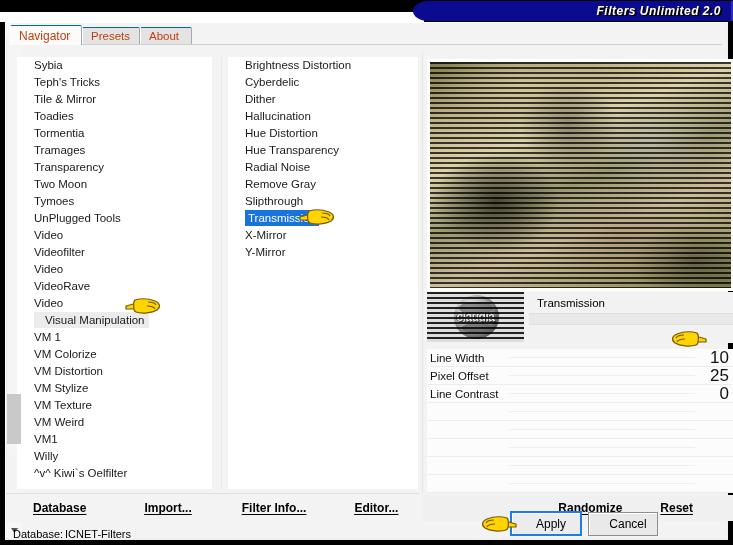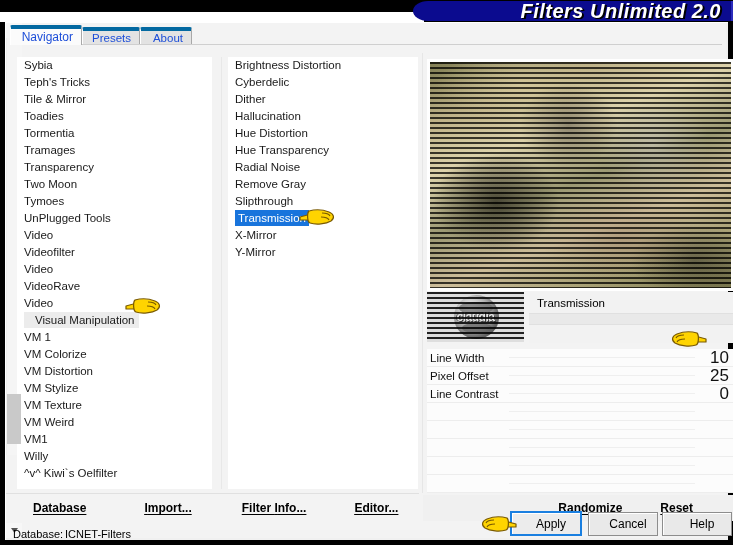--- a/index.html
+++ b/index.html
@@ -28,21 +28,21 @@
     border-bottom-left-radius: 30px 20px;
     border-right:2px solid #2b2bbb;
   }
   #titlebar-banner-inner {
     position:absolute; right:4px; top:0px; width:312px; height:20px;
     display:flex; align-items:center; justify-content:flex-end;
     padding-right:6px;
   }
   #title-text {
     font-family:"Liberation Sans", sans-serif;
-    font-style:italic; font-weight:bold; font-size:20px;
+    font-style:italic; font-weight:bold; font-size:12px;
     color:#ffffff;
     letter-spacing:0.5px;
     text-shadow: 1px 1px 0 #000, 2px 1px 0 #000;
     white-space:nowrap;
     text-align:center;
   }
   #titlebar-white {
     position:absolute; left:0; top:12px; width:424px; height:10px;
     background:#ffffff;
   }
@@ -58,25 +58,25 @@
     position:absolute; left:0; top:0; right:2px; bottom:2px;
     background:#f3f3f3;
   }
 
   
   #tabstrip {
     position:absolute; left:4px; top:2px; width:712px; height:19px;
   }
   .tab {
     position:absolute; top:2px; height:17px;
-    display:flex; align-items:center; justify-content:flex-end;
-    font-size:11.5px; color:#1d4ed8;
+    display:flex; align-items:center; justify-content:flex-start;
+    font-size:11.5px; color:#c2410c;
     background:#e3e3e3;
     border-left:1px solid #ffffff;
-    border-top:4px solid #0369a1;
+    border-top:1px solid #0369a1;
     border-right:1px solid #a8a8a8;
     border-top-left-radius:2px; border-top-right-radius:2px;
     padding:0 8px;
     white-space:nowrap;
   }
   .tab.active {
     top:0px; height:20px;
     background:#fbfbfb;
     border-bottom:none;
     z-index:3;
@@ -99,20 +99,21 @@
   #divider-2 { position:absolute; left:416px; top:30px; width:1px; height:440px; background:#e6e6e6;}
   #divider-3 { position:absolute; left:0px;   top:470px; width:413px; height:1px; background:#e0e0e0;}
 
   
   .list { position:absolute; left:0; top:0; width:100%; }
   .list-item {
     height:17px; line-height:17px;
     font-size:11.5px; color:#1a1a1a;
     padding-left:7px; white-space:nowrap;
     background:transparent;
+    margin-left:10px;
   }
 
   
   .sb-arrow {
     position:absolute; left:0; width:16px; height:15px;
     display:flex; align-items:center; justify-content:center;
     color:#606060; font-size:9px; background:#f7f7f7;
   }
   #sb-up   { top:0; }
   #sb-down { bottom:0; }
@@ -444,23 +445,20 @@
   </div>
   </div>
 
   <div id="btnrow">
     <div class="pbtn" id="btn-apply">
       <span>Apply</span>
     </div>
     <div class="pbtn" id="btn-cancel">
       <span>Cancel</span>
     </div>
-    <div class="pbtn" id="btn-help">
-      <span>Help</span>
-    </div>
   </div>
 
   <div class="hand" id="hand-left">
     <svg viewBox="0 0 40 26" xmlns="http://www.w3.org/2000/svg">
       <g stroke="#7a5a00" stroke-width="1.2" stroke-linejoin="round">
         <path d="M2 12 L13 9 L13 15 L2 15 Z" fill="#ffd400"></path>
         <path d="M11 6 C18 4 26 5 31 7 C36 9 37 13 33 16 C28 19 18 20 12 18 C9 17 9 8 11 6 Z" fill="#ffd400"></path>
         <path d="M24 8 C28 8 31 9 32 11" fill="none"></path>
         <path d="M23 12 C27 12 30 13 31 15" fill="none"></path>
       </g>

